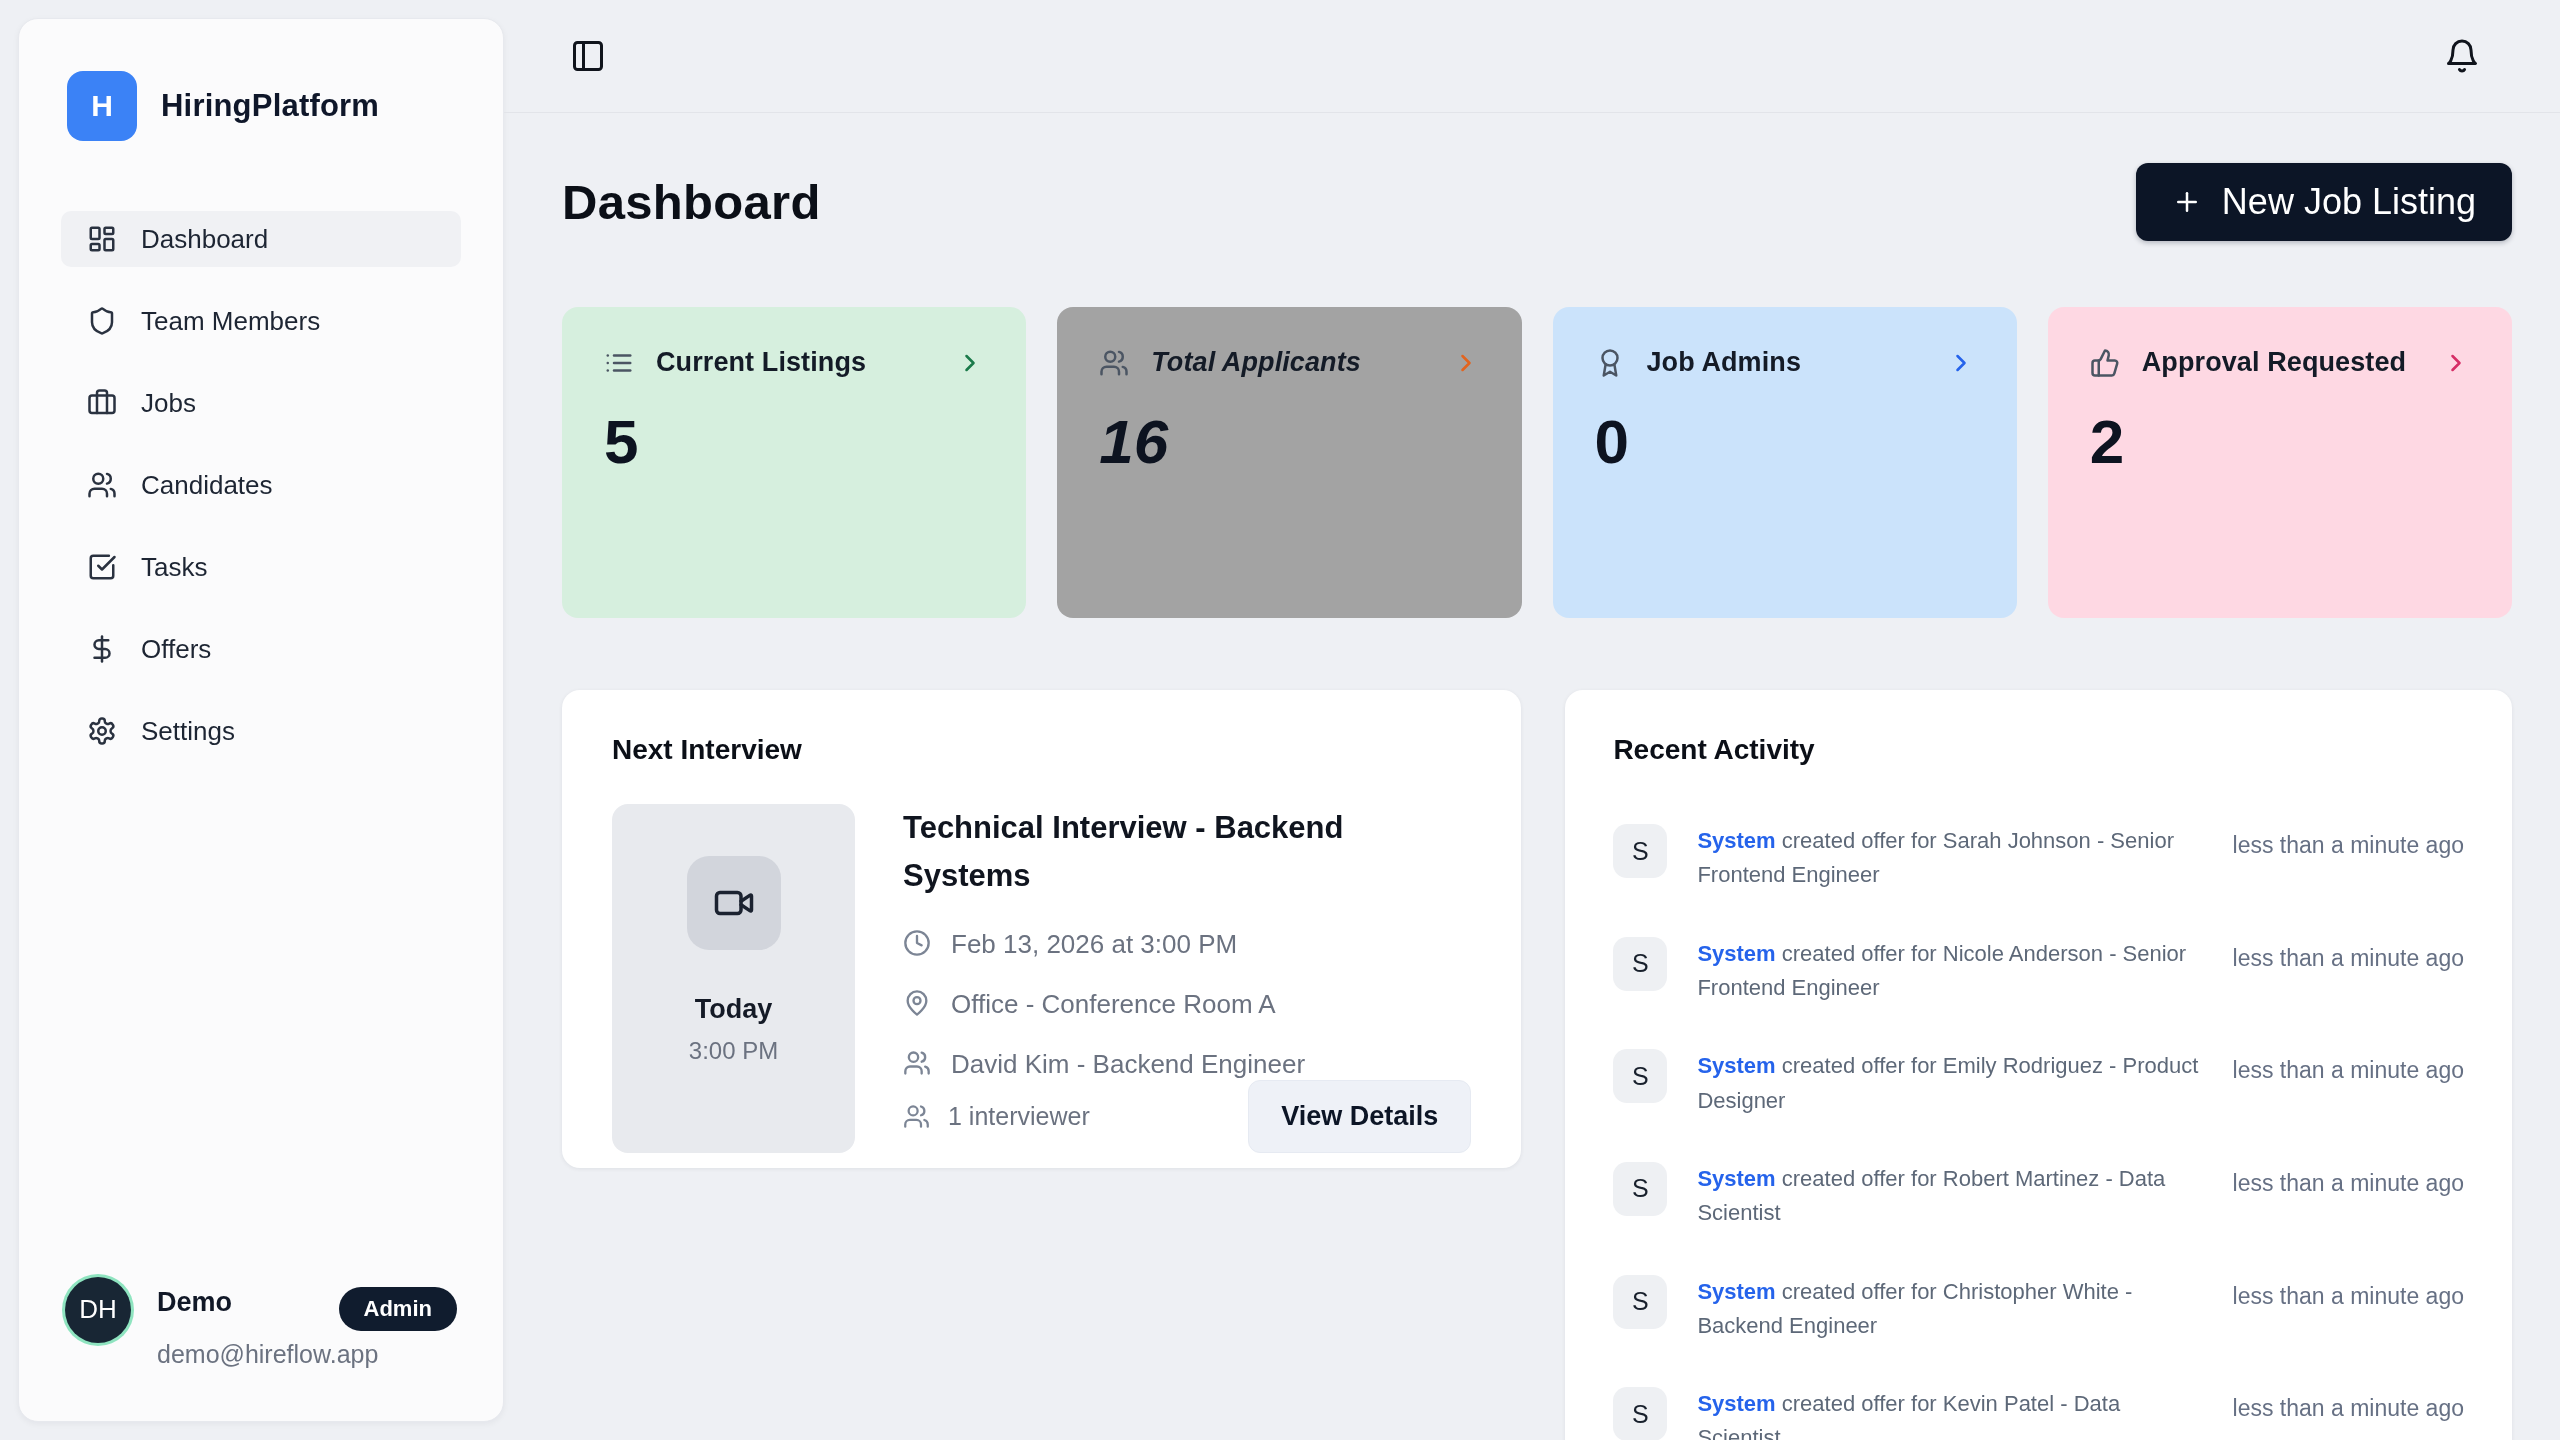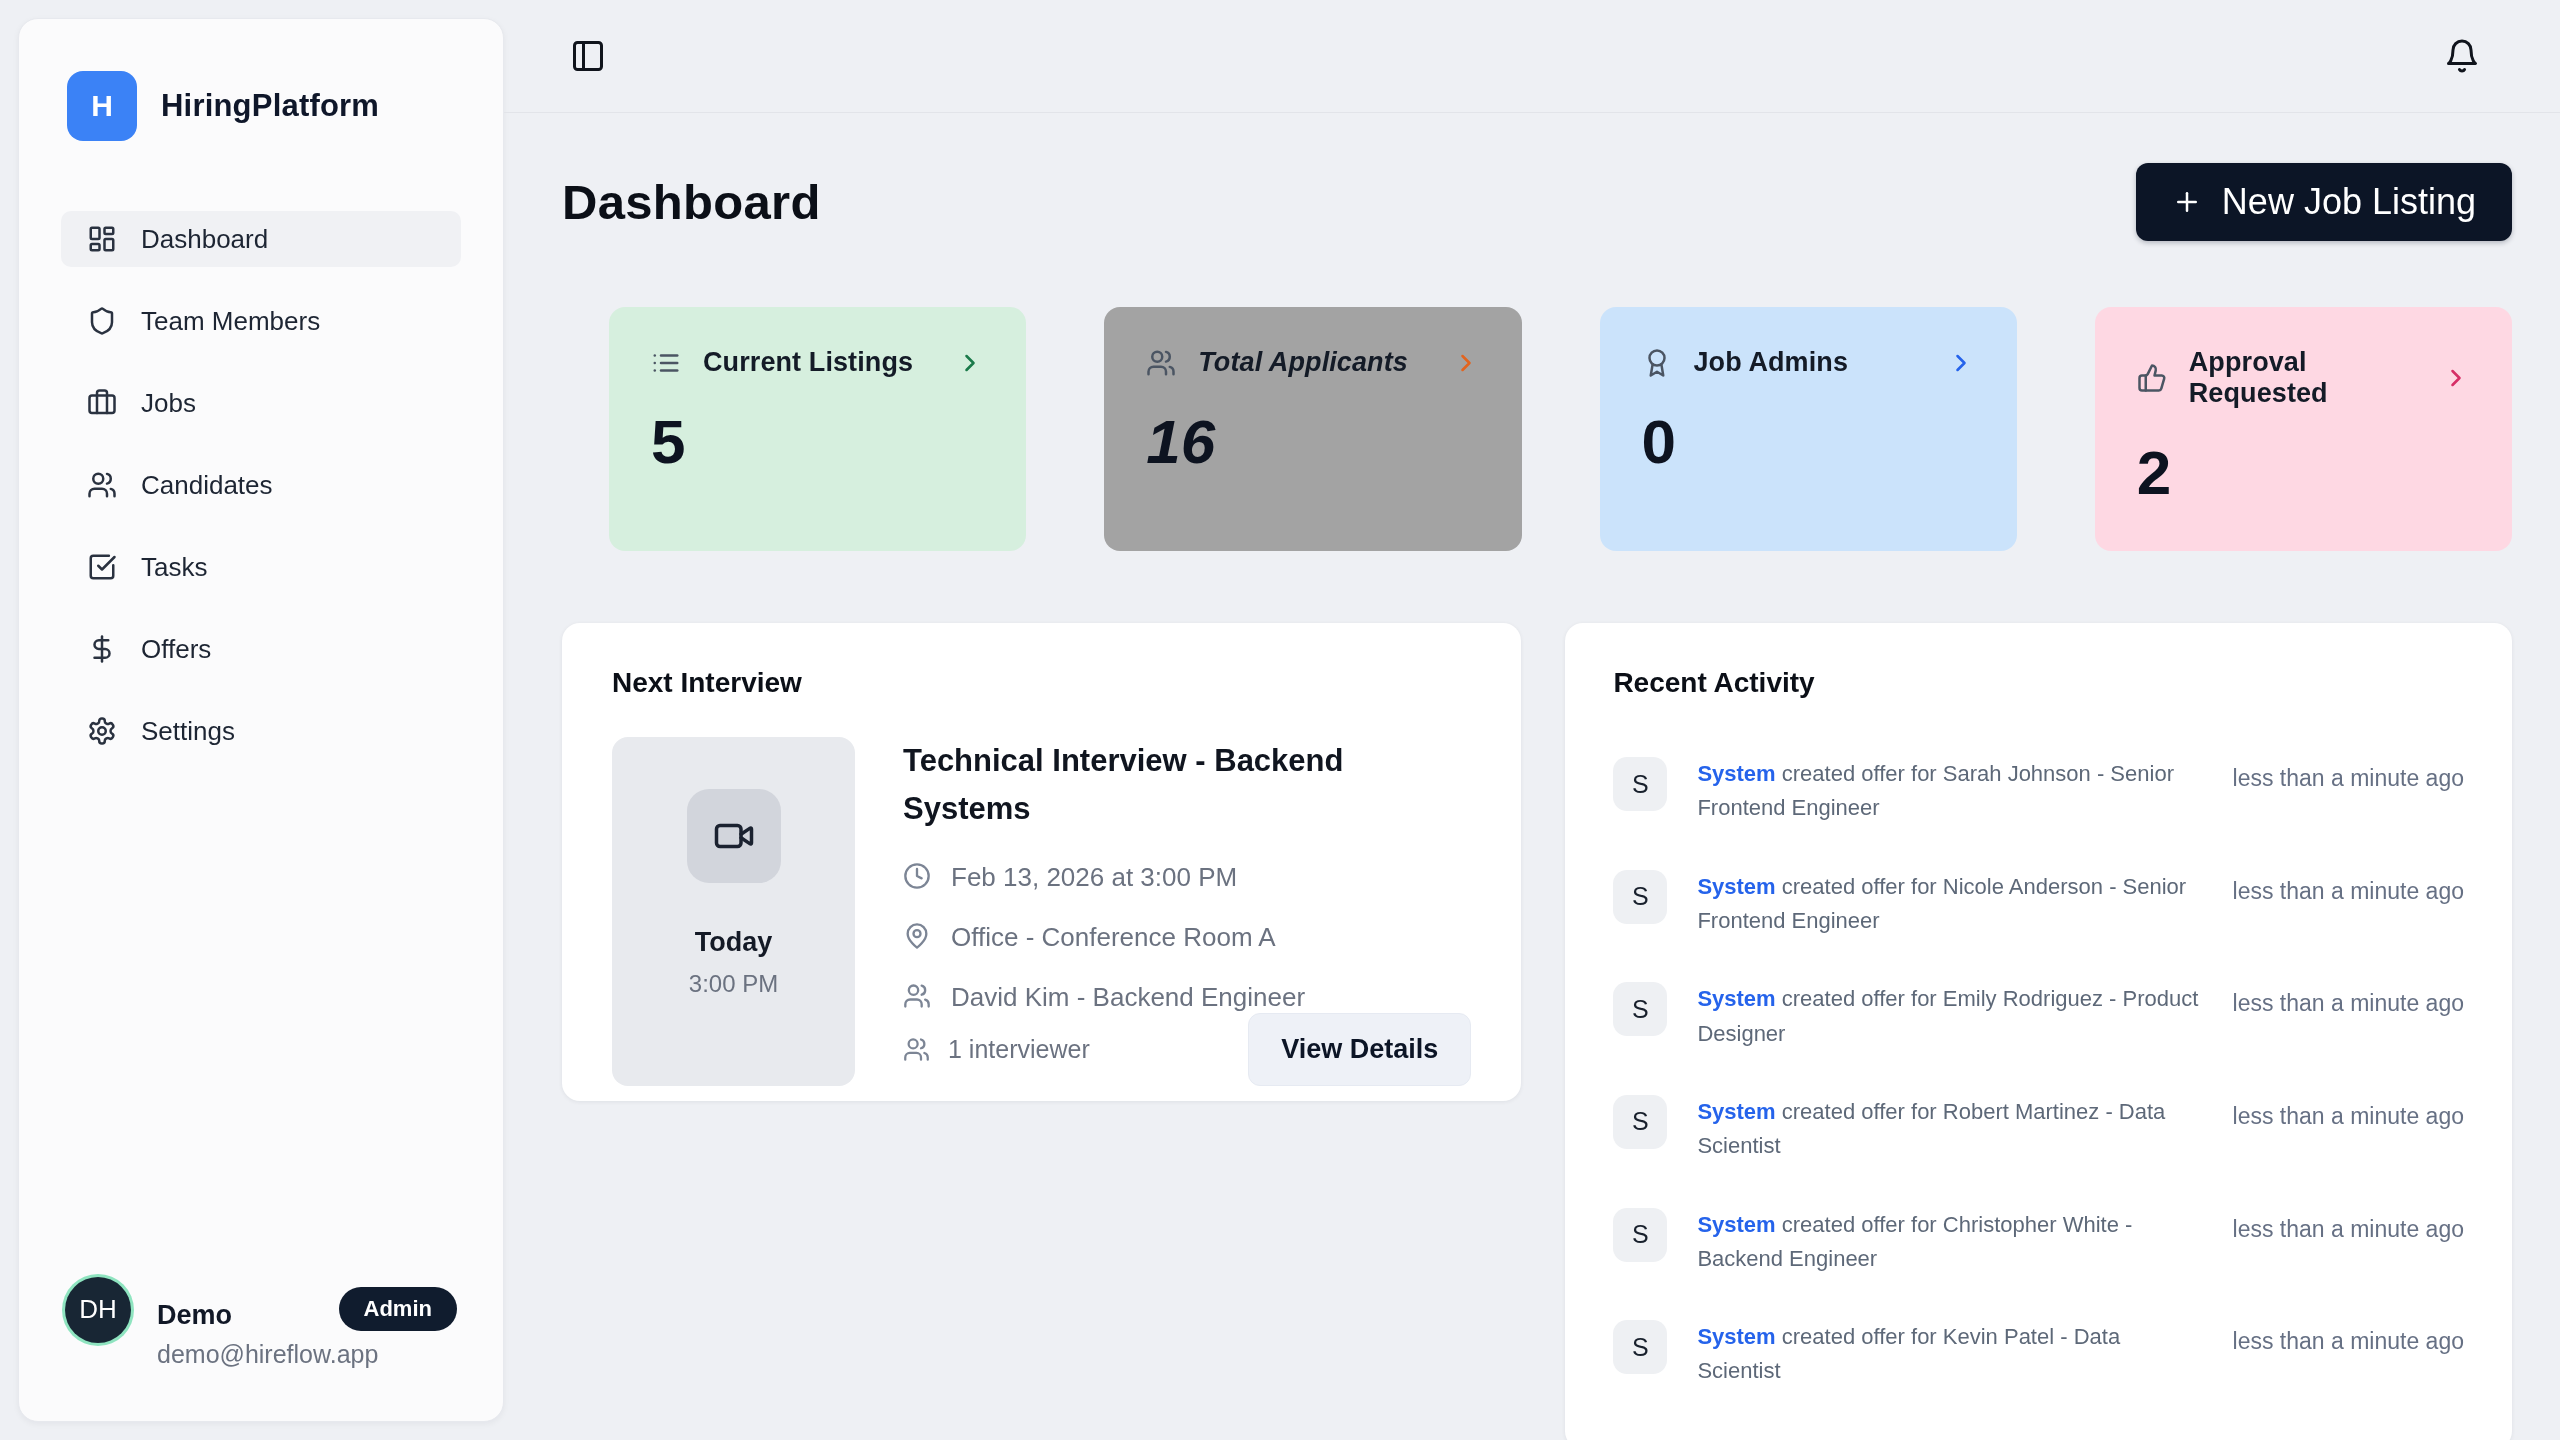--- a/index.html
+++ b/index.html
@@ -38,21 +38,21 @@
   .nav-item.active { background:#f0f1f4; }
   .nav-item svg { width:30px; height:30px; stroke:#2a3240; flex-shrink:0; }
 
   .sidebar-footer { margin-top:auto; display:flex; align-items:center; gap:26px; padding:0 4px; }
   .avatar {
     width:66px; height:66px; border-radius:50%; background:#182634; color:#fff;
     font-size:26px; display:flex; align-items:center; justify-content:center;
     box-shadow:0 0 0 3px #8fe4c0; flex-shrink:0;
   }
   .user-info { flex:1; min-width:0; }
-  .user-top { display:flex; align-items:flex-end; justify-content:space-between;margin-top:37px; }
+  .user-top { display:flex; align-items:flex-start; justify-content:space-between;margin-top:37px; }
   .user-name { font-size:27px; font-weight:bold; color:#111827; }
   .role-badge {
     background:#101c2e; color:#fff; font-size:22px; font-weight:bold;
     padding:9px 25px; border-radius:999px; cursor:pointer;
   }
   .user-email { font-size:25px; color:#6b7280; margin-top:9px; }
 
   
   .main { position:absolute; left:504px; top:0; right:0; height:1440px; }
   .topbar {
@@ -69,21 +69,21 @@
     background:#0c1526; color:#fff; border:none; cursor:pointer;
     height:78px; padding:0 36px; border-radius:12px;
     display:flex; align-items:center; gap:20px;
     font-size:36px; font-family:"Liberation Sans",sans-serif;
     box-shadow:0 2px 5px rgba(12,21,38,.25);
   }
   .primary-btn svg { width:30px; height:30px; stroke:#fff; }
 
   
   .stats { display:grid; grid-template-columns:repeat(4,1fr); gap:31px; margin-top:66px; }
-  .stat-card { height:244px; border-radius:16px; padding:40px 42px; cursor:pointer;margin-left:47px; }
+  .stat-card { height:311px; border-radius:16px; padding:40px 42px; cursor:pointer; }
   .stat-card.green  { background:#d6efde; }
   .stat-card.orange { background:#a3a3a3;font-style:italic; }
   .stat-card.blue   { background:#cbe3fb; }
   .stat-card.pink   { background:#fed8e3; }
   .stat-top { display:flex; align-items:center; gap:22px; }
   .stat-top svg { width:30px; height:30px; stroke:#4b5563; flex-shrink:0; }
   .stat-label { font-size:27px; color:#141b27; font-weight:bold; letter-spacing:.1px; }
   .stat-chevron { margin-left:auto; }
   .stat-chevron svg { width:28px; height:28px; }
   .green  .stat-chevron svg { stroke:#1b7a4a; }

